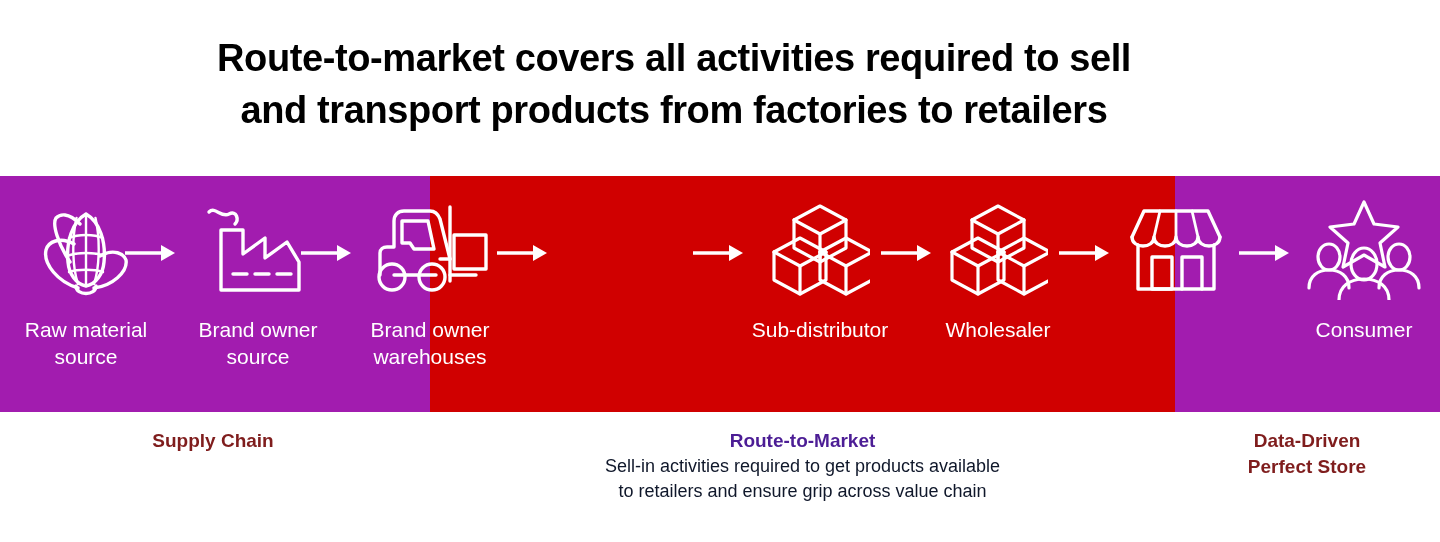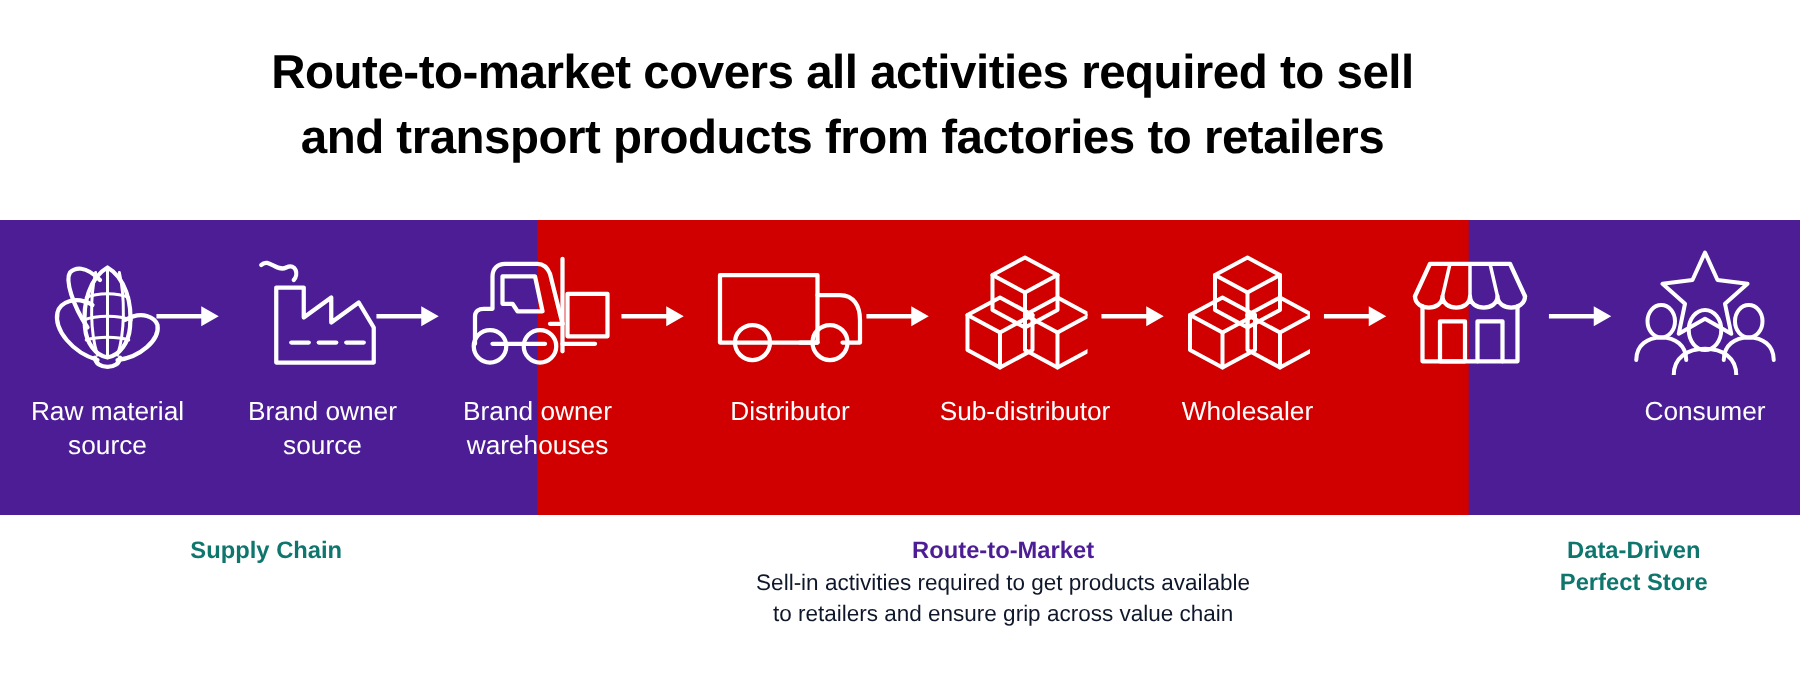--- a/index.html
+++ b/index.html
@@ -17,21 +17,21 @@
     text-align: center;
     font-size: 38px; font-weight: bold; color: #000000;
     line-height: 52px; letter-spacing: -0.4px; padding-left: 32px;
   }
   .title .ln { display: block; }
 
   
   .band {
     position: absolute; left: 0; top: 176px;
     width: 1440px; height: 236px;
-    background: #4c1d95;
+    background: #a21caf;
     overflow: hidden;
   }
   .band-red {
     position: absolute; left: 430px; top: 0;
     width: 745px; height: 236px;
     background: #D00000;
   }
   .flow {
     position: absolute; left: 0; top: 0; width: 1440px; height: 236px;
   }
@@ -57,21 +57,21 @@
 
   
   .cap { position: absolute; text-align: center; }
   .cap .hd {
     font-size: 19px; font-weight: bold; line-height: 26px;
   }
   .cap .sub {
     font-size: 18px; font-weight: normal; line-height: 25px;
   }
   .cap .ln { display: block; }
-  .cap-dark .hd { color: #0f766e; }
+  .cap-dark .hd { color: #7f1d1d; }
   .cap-red  .hd { color: #4c1d95; }
   .cap-red  .sub { color: #0f172a; }
 
   .cap-supply { left: 78px; top: 428px; width: 270px; }
   .cap-rtm    { left: 470px; top: 428px; width: 665px; }
   .cap-dds    { left: 1172px; top: 428px; width: 270px; }
 </style>
 </head>
 <body>
 
@@ -174,37 +174,20 @@
         </div>
       </div>
 
       <div class="arrow" style="left:490px; width:68px;">
         <svg width="54" height="20" viewBox="0 0 54 20" fill="none" stroke="#fff" stroke-width="3.6">
           <path d="M0 10 L44 10"></path>
           <path d="M36 2 L50 10 L36 18" fill="#fff" stroke="none"></path>
         </svg>
       </div>
 
-      <div class="node" style="left:546px; width:172px;">
-        <div class="icon">
-          <svg width="124" height="88" viewBox="0 0 124 88" fill="none" stroke="#fff" stroke-width="3.4" stroke-linejoin="round" stroke-linecap="round">
-
-            <rect x="6" y="14" width="78" height="54"></rect>
-
-            <path d="M84 30 L102 30 C113 30 118 39 118 50 L118 68 L104 68"></path>
-            <path d="M84 68 L70 68"></path>
-
-            <circle cx="32" cy="68" r="14"></circle>
-            <circle cx="94" cy="68" r="14"></circle>
-          </svg>
-        </div>
-        <div class="label">
-          <span class="ln">Distributor</span>
-        </div>
-      </div>
 
       <div class="arrow" style="left:686px; width:68px;">
         <svg width="54" height="20" viewBox="0 0 54 20" fill="none" stroke="#fff" stroke-width="3.6">
           <path d="M0 10 L44 10"></path>
           <path d="M36 2 L50 10 L36 18" fill="#fff" stroke="none"></path>
         </svg>
       </div>
 
       <div class="node" style="left:734px; width:172px;">
         <div class="icon">

